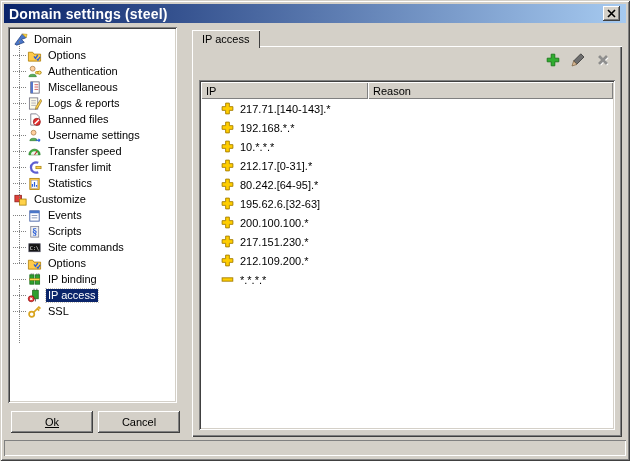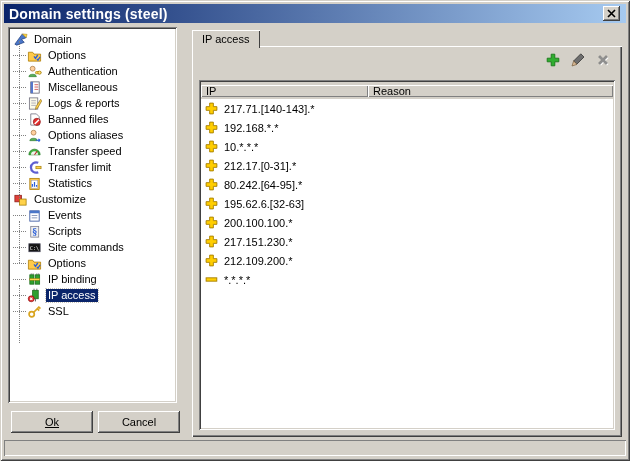--- a/index.html
+++ b/index.html
@@ -48,26 +48,26 @@
     display:flex;align-items:center;
   }
   .tabpanel{
     position:absolute;left:192px;top:46px;width:430px;height:391px;background:#d4d0c8;z-index:1;
     box-shadow: inset 1px 1px 0 #fff, inset -1px -1px 0 #404040, inset -2px -2px 0 #808080;
   }
   .toolbar{position:absolute;top:5px;right:10px;display:flex;gap:7px;z-index:2;}
   .tool-btn{width:18px;height:18px;display:flex;align-items:center;justify-content:center;}
   .iplist{position:absolute;left:7px;top:34px;width:416px;height:350px;background:#fff;}
   .iplist-inner{position:absolute;left:2px;top:2px;right:2px;bottom:2px;background:#fff;overflow:hidden;display:flex;flex-direction:column;}
-  .lheader{display:flex;height:17px;flex:0 0 17px;background:#d4d0c8;align-items:center;}
+  .lheader{display:flex;height:17px;flex:0 0 17px;background:#d4d0c8;}
   .hcell{box-sizing:border-box;background:#d4d0c8;display:flex;align-items:center;padding-left:5px;
     box-shadow: inset 1px 1px 0 #fff, inset -1px -1px 0 #808080;}
   .hcell.ip{width:167px;flex:0 0 167px;}
   .hcell.reason{flex:1;}
-  .lrow{height:19px;flex:0 0 19px;display:flex;align-items:center;padding-left:4px;}
+  .lrow{height:19px;flex:0 0 19px;display:flex;align-items:center;padding-left:20px;}
   .ri{width:13px;height:13px;flex:0 0 13px;}
   .rtext{margin-left:6px;}
 </style>
 </head>
 <body>
 
 <div class="dialog">
 
   <div class="titlebar">
     <span class="title-text">Domain settings (steel)</span>
@@ -144,21 +144,21 @@
         <span class="tlabel">Banned files</span>
       </div>
 
       <div class="trow child">
           <span class="stub"></span>
         <svg class="ti" viewBox="0 0 16 16">
             <circle cx="7" cy="5" r="2.6" fill="#ffcf9e" stroke="#9c6b32" stroke-width="0.7"></circle>
             <path d="M3 13.5 c0-3.4 8-3.4 8 0 Z" fill="#58b058" stroke="#2f7a2f" stroke-width="0.7"></path>
             <path d="M9.5 13 h4.5 M14 13 l-1.8 -1.4 M14 13 l-1.8 1.4" stroke="#2b5fd9" stroke-width="1.2" fill="none"></path>
           </svg>
-        <span class="tlabel">Options aliases</span>
+        <span class="tlabel">Username settings</span>
       </div>
 
       <div class="trow child">
           <span class="stub"></span>
         <svg class="ti" viewBox="0 0 16 16">
             <path d="M2 11.5 a6 6 0 0 1 12 0 Z" fill="#3fae3f" stroke="#1f7a1f" stroke-width="0.8"></path>
             <path d="M4.2 11.5 a3.8 3.8 0 0 1 7.6 0 Z" fill="#eef6ee"></path>
             <path d="M8 11.5 L10.8 7.8" stroke="#c02020" stroke-width="1.1"></path>
           </svg>
         <span class="tlabel">Transfer speed</span>

